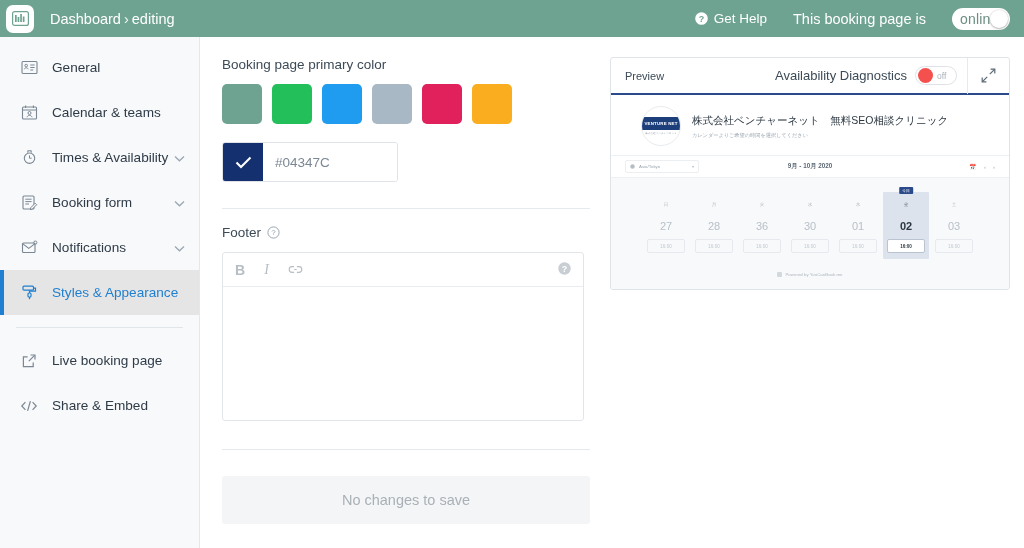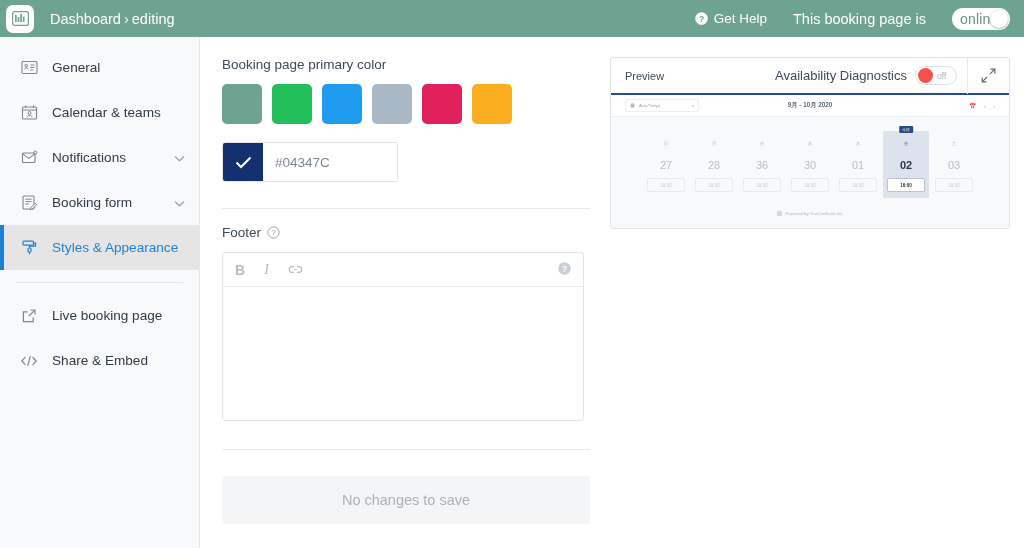--- a/index.html
+++ b/index.html
@@ -336,48 +336,64 @@
           <line x1="1.5" y1="6" x2="15.5" y2="6" stroke="#7b8793" stroke-width="1"></line>
           <line x1="4.6" y1="1.6" x2="4.6" y2="4" stroke="#7b8793" stroke-width="1.1"></line>
           <line x1="12.4" y1="1.6" x2="12.4" y2="4" stroke="#7b8793" stroke-width="1.1"></line>
           <circle cx="8.5" cy="9" r="1.5" fill="none" stroke="#7b8793" stroke-width="1"></circle>
           <path d="M6 13.2c.5-1.3 1.4-1.9 2.5-1.9s2 .6 2.5 1.9" fill="none" stroke="#7b8793" stroke-width="1"></path>
         </svg>
       </span>
       <span>Calendar &amp; teams</span>
     </div>
 
-
     <div class="nav-item">
       <span class="ico">
         <svg width="17" height="17" viewBox="0 0 17 17">
-          <rect x="1.5" y="4" width="12.5" height="9.5" rx="1" fill="none" stroke="#7b8793" stroke-width="1.1"></rect>
-          <path d="M1.5 4.6l6.3 4.8 6.2-4.8" fill="none" stroke="#7b8793" stroke-width="1.1"></path>
-          <circle cx="14.3" cy="3.6" r="1.6" fill="none" stroke="#7b8793" stroke-width="1"></circle>
-        </svg>
-      </span>
-      <span>Notifications</span>
+          <circle cx="8.5" cy="9.2" r="5.2" fill="none" stroke="#7b8793" stroke-width="1.1"></circle>
+          <path d="M6.6 3.6l.4-1.8h3l.4 1.8" fill="none" stroke="#7b8793" stroke-width="1.1"></path>
+          <line x1="8.5" y1="6.4" x2="8.5" y2="9.2" stroke="#7b8793" stroke-width="1"></line>
+          <line x1="8.5" y1="9.2" x2="10.6" y2="9.2" stroke="#7b8793" stroke-width="1"></line>
+        </svg>
+      </span>
+      <span>Times &amp; Availability</span>
       <span class="chev">
         <svg width="11" height="7" viewBox="0 0 11 7">
             <path d="M1 1.5L5.5 5.8 10 1.5" fill="none" stroke="#9aa6b2" stroke-width="1.2"></path>
           </svg>
       </span>
     </div>
 
     <div class="nav-item">
       <span class="ico">
         <svg width="17" height="17" viewBox="0 0 17 17">
           <rect x="2" y="2" width="11" height="13" rx="1" fill="none" stroke="#7b8793" stroke-width="1.1"></rect>
           <line x1="4.3" y1="5.2" x2="10.6" y2="5.2" stroke="#7b8793" stroke-width="1"></line>
           <line x1="4.3" y1="7.6" x2="10.6" y2="7.6" stroke="#7b8793" stroke-width="1"></line>
           <line x1="4.3" y1="10" x2="8" y2="10" stroke="#7b8793" stroke-width="1"></line>
           <path d="M9.8 13.6l4.4-4.4 1.5 1.5-4.4 4.4-2 .5z" fill="#f7f9fb" stroke="#7b8793" stroke-width="1"></path>
         </svg>
       </span>
       <span>Booking form</span>
+      <span class="chev">
+        <svg width="11" height="7" viewBox="0 0 11 7">
+            <path d="M1 1.5L5.5 5.8 10 1.5" fill="none" stroke="#9aa6b2" stroke-width="1.2"></path>
+          </svg>
+      </span>
+    </div>
+
+    <div class="nav-item">
+      <span class="ico">
+        <svg width="17" height="17" viewBox="0 0 17 17">
+          <rect x="1.5" y="4" width="12.5" height="9.5" rx="1" fill="none" stroke="#7b8793" stroke-width="1.1"></rect>
+          <path d="M1.5 4.6l6.3 4.8 6.2-4.8" fill="none" stroke="#7b8793" stroke-width="1.1"></path>
+          <circle cx="14.3" cy="3.6" r="1.6" fill="none" stroke="#7b8793" stroke-width="1"></circle>
+        </svg>
+      </span>
+      <span>Notifications</span>
       <span class="chev">
         <svg width="11" height="7" viewBox="0 0 11 7">
             <path d="M1 1.5L5.5 5.8 10 1.5" fill="none" stroke="#9aa6b2" stroke-width="1.2"></path>
           </svg>
       </span>
     </div>
 
     <div class="nav-item active">
       <span class="ico">
         <svg width="17" height="17" viewBox="0 0 17 17">
@@ -490,20 +506,34 @@
           <div class="pv-expand">
             <svg width="15" height="15" viewBox="0 0 15 15">
               <path d="M13.6 1.4L8.8 6.2" stroke="#5a6773" stroke-width="1.2"></path>
               <path d="M9.6 1.2h4.2v4.2" fill="none" stroke="#5a6773" stroke-width="1.2"></path>
               <path d="M1.4 13.6l4.8-4.8" stroke="#5a6773" stroke-width="1.2"></path>
               <path d="M5.4 13.8H1.2V9.6" fill="none" stroke="#5a6773" stroke-width="1.2"></path>
             </svg>
           </div>
         </div>
 
+        <div class="bk-top">
+          <div class="bk-logo">
+            <div style="text-align:center">
+              <div class="bk-logo-band">
+                <span>VENTURE NET</span>
+              </div>
+              <div class="bk-logo-sub">株式会社ベンチャーネット</div>
+            </div>
+          </div>
+          <div class="bk-titles">
+            <div class="bk-title">株式会社ベンチャーネット　無料SEO相談クリニック</div>
+            <div class="bk-sub">カレンダーよりご希望の時間を選択してください</div>
+          </div>
+        </div>
 
         <div class="bk-ctrl">
           <div class="tz-box">
             <svg width="5" height="5" viewBox="0 0 10 10">
               <circle cx="5" cy="5" r="4.4" fill="#b5bdc5"></circle>
             </svg>
             <span class="tz-text">Asia/Tokyo</span>
             <span class="tz-caret">▾</span>
           </div>
           <div class="bk-month">9月 - 10月 2020</div>

